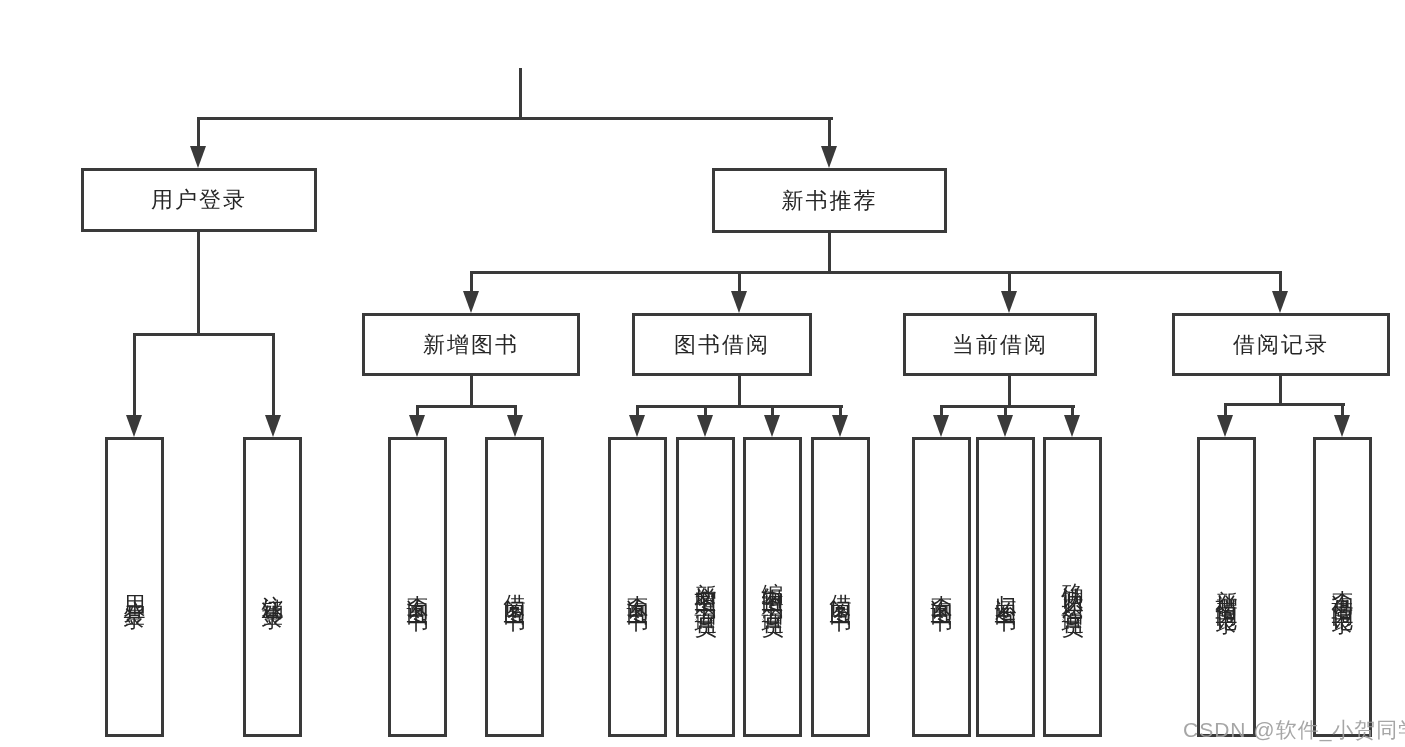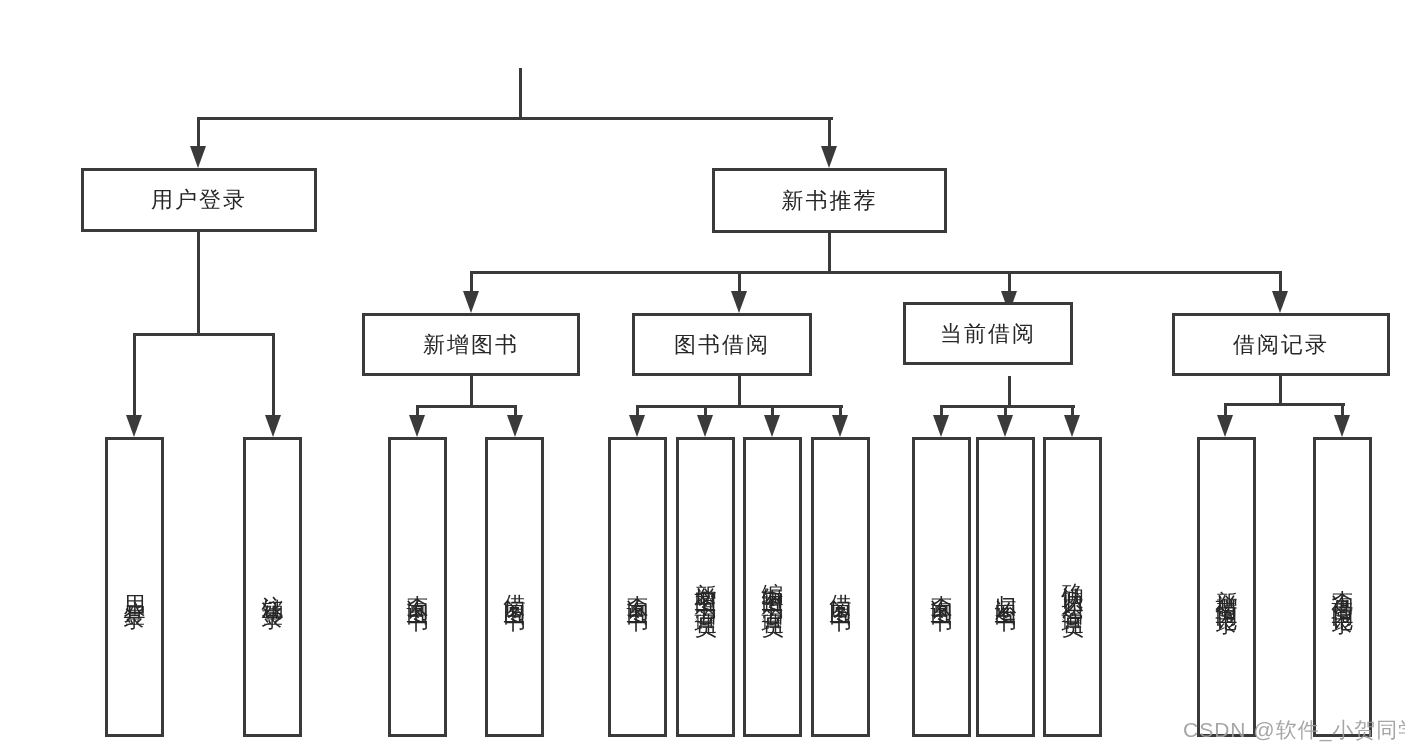--- a/index.html
+++ b/index.html
@@ -77,21 +77,21 @@
   </div>
 
   <div class="node" style="left:362px; top:313px; width:218px; height:63px;">
     <span>新增图书</span>
   </div>
 
   <div class="node" style="left:632px; top:313px; width:180px; height:63px;">
     <span>图书借阅</span>
   </div>
 
-  <div class="node" style="left:903px; top:302px; width:170px; height:63px;">
+  <div class="node" style="left:903px; top:313px; width:194px; height:63px;">
     <span>当前借阅</span>
   </div>
 
   <div class="node" style="left:1172px; top:313px; width:218px; height:63px;">
     <span>借阅记录</span>
   </div>
 
   <div class="node leaf" style="left:105px;">
     <span class="vtext">用户登录</span>
   </div>

